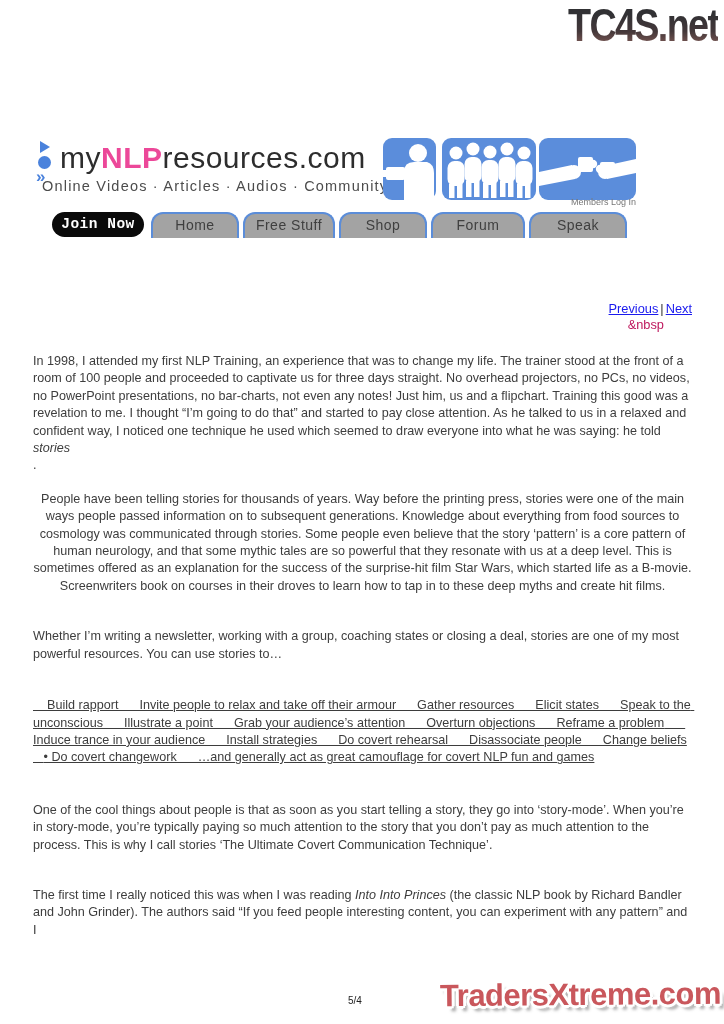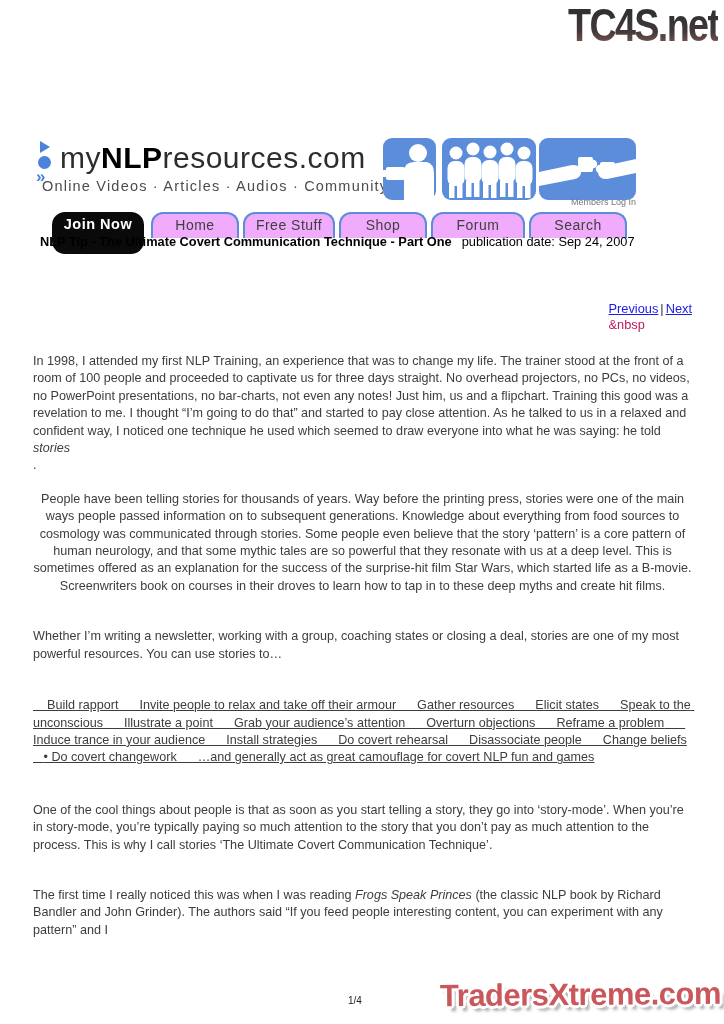--- a/index.html
+++ b/index.html
@@ -22,50 +22,50 @@
       text-shadow:none;
     }
   }
 
   
   .logo-mark { position:absolute; left:36px; top:141px; width:20px; text-align:left; }
   .logo-mark .tri { width:0;height:0;border-left:10px solid #4a82dc;border-top:6px solid transparent;border-bottom:6px solid transparent; margin-left:4px;}
   .logo-mark .dot { width:13px;height:13px;border-radius:50%;background:#4a82dc;margin-top:3px;margin-left:2px;}
   .logo-mark .chev { color:#4a82dc; font-weight:bold; font-size:17px; line-height:14px; letter-spacing:-3px; margin-top:1px;}
   .logo-text { position:absolute; left:60px; top:141px; font-size:30px; letter-spacing:.5px; color:#2d2d2d; }
-  .logo-text b { color:#000000; }
+  .logo-text b { color:#ec4899; }
   .tagline { position:absolute; left:42px; top:178px; font-size:14.5px; letter-spacing:1.2px; color:#4c4c4c; }
 
   .hdr-img { position:absolute; top:138px; height:62px; background:#5b8ddb; border-radius:9px; }
   .hdr-img svg { display:block; }
   .img1 { left:383px; width:53px; }
   .img2 { left:442px; width:94px; }
   .img3 { left:539px; width:97px; }
   .members { position:absolute; right:88px; top:197px; font-size:9px; color:#777; }
 
   
   .nav { position:absolute; left:52px; top:212px; display:flex; align-items:flex-start; }
   .join {
     background:#0a0a0a; color:#fff; font-weight:bold; font-size:14.5px;
-    border-radius:13px; width:92px; height:42px; line-height:25px; text-align:center;
-    margin-right:7px; letter-spacing:.5px;
+    border-radius:13px; width:92px; height:25px; line-height:25px; text-align:center;
+    margin-right:7px; letter-spacing:.5px;font-family:Liberation Mono, monospace;
   }
   .tab {
     border:2px solid #5b8dd9; border-bottom:none; border-radius:12px 12px 0 0;
-    background:#f0abfc; height:24px; line-height:23px; text-align:center;
+    background:#a3a3a3; height:24px; line-height:23px; text-align:center;
     font-size:14px; color:#3f3f3f; margin-right:4px; letter-spacing:.5px;
   }
   .tab.t0{width:84px}.tab.t1{width:88px}.tab.t2{width:84px}.tab.t3{width:90px}.tab.t4{width:94px}
 
   .title-row { position:absolute; left:40px; top:234px; font-size:12.8px; color:#000; z-index:3; background:transparent; white-space:nowrap; }
   .title-row .ttl { font-weight:bold; }
   .title-row .pub { font-weight:normal; margin-left:10px; }
 
   
-  .pn { position:absolute; right:32px; top:301px; text-align:left; font-size:12.8px; }
+  .pn { position:absolute; right:32px; top:301px; text-align:right; font-size:12.8px; }
   .pn a { color:#1a1aee; text-decoration:underline; cursor:pointer; }
   .pn .sep { color:#333; margin:0 2px; }
   .pn .nbsp { color:#be185d; margin-top:1px; margin-right:28px; }
 
   
   .content { position:absolute; left:33px; top:350px; width:659px; font-size:12.6px; line-height:17.4px; color:#3d3d3d; }
   .content p { margin:0; }
   .p1 { margin-top:3px !important; }
   .p2 { margin-top:16px !important;text-align:center; }
   .p3 { margin-top:33px !important; }
@@ -161,41 +161,38 @@
     </svg>
   </div>
   <div class="members">Members Log In</div>
 
   <div class="nav">
     <div class="join">Join Now</div>
     <div class="tab t0">Home</div>
     <div class="tab t1">Free Stuff</div>
     <div class="tab t2">Shop</div>
     <div class="tab t3">Forum</div>
-    <div class="tab t4">Search</div>
+    <div class="tab t4">Speak</div>
   </div>
 
-  <div class="title-row">
-    <span class="ttl">NLP Tip - The Ultimate Covert Communication Technique - Part One</span><span class="pub">publication date: Sep 24, 2007</span>
-  </div>
 
   <div class="pn">
     <div>
       <a>Previous</a><span class="sep">|</span><a>Next</a>
     </div>
     <div class="nbsp">&amp;nbsp</div>
   </div>
 
   <div class="content">
     <p class="p1"><span>In 1998, I attended my first NLP Training, an experience that was to change my life. The trainer stood at the front of a room of 100 people and proceeded to captivate us for three days straight. No overhead projectors, no PCs, no videos, no PowerPoint presentations, no bar-charts, not even any notes! Just him, us and a flipchart. Training this good was a revelation to me. I thought “I’m going to do that” and started to pay close attention. As he talked to us in a relaxed and confident way, I noticed one technique he used which seemed to draw everyone into what he was saying: he told </span><i>stories</i><br><span>.</span></p>
     <p class="p2">People have been telling stories for thousands of years. Way before the printing press, stories were one of the main ways people passed information on to subsequent generations. Knowledge about everything from food sources to cosmology was communicated through stories. Some people even believe that the story ‘pattern’ is a core pattern of human neurology, and that some mythic tales are so powerful that they resonate with us at a deep level. This is sometimes offered as an explanation for the success of the surprise-hit film Star Wars, which started life as a B-movie. Screenwriters book on courses in their droves to learn how to tap in to these deep myths and create hit films.</p>
     <p class="p3">Whether I’m writing a newsletter, working with a group, coaching states or closing a deal, stories are one of my most powerful resources. You can use stories to…</p>
     <p class="plist">    Build rapport      Invite people to relax and take off their armour      Gather resources      Elicit states      Speak to the unconscious      Illustrate a point      Grab your audience’s attention      Overturn objections      Reframe a problem      Induce trance in your audience      Install strategies      Do covert rehearsal      Disassociate people      Change beliefs
    • Do covert changework      …and generally act as great camouflage for covert NLP fun and games</p>
     <p class="p5">One of the cool things about people is that as soon as you start telling a story, they go into ‘story-mode’. When you’re in story-mode, you’re typically paying so much attention to the story that you don’t pay as much attention to the process. This is why I call stories ‘The Ultimate Covert Communication Technique’.</p>
-    <p class="p6"><span>The first time I really noticed this was when I was reading </span><i>Frogs Speak Princes</i><span> (the classic NLP book by Richard Bandler and John Grinder). The authors said “If you feed people interesting content, you can experiment with any pattern” and I</span></p>
+    <p class="p6"><span>The first time I really noticed this was when I was reading </span><i>Into Into Princes</i><span> (the classic NLP book by Richard Bandler and John Grinder). The authors said “If you feed people interesting content, you can experiment with any pattern” and I</span></p>
   </div>
 
 
-  <div class="pagenum">1/4</div>
+  <div class="pagenum">5/4</div>
   <div class="traders">TradersXtreme.com</div>
 
 </div>
 
 </body></html>

